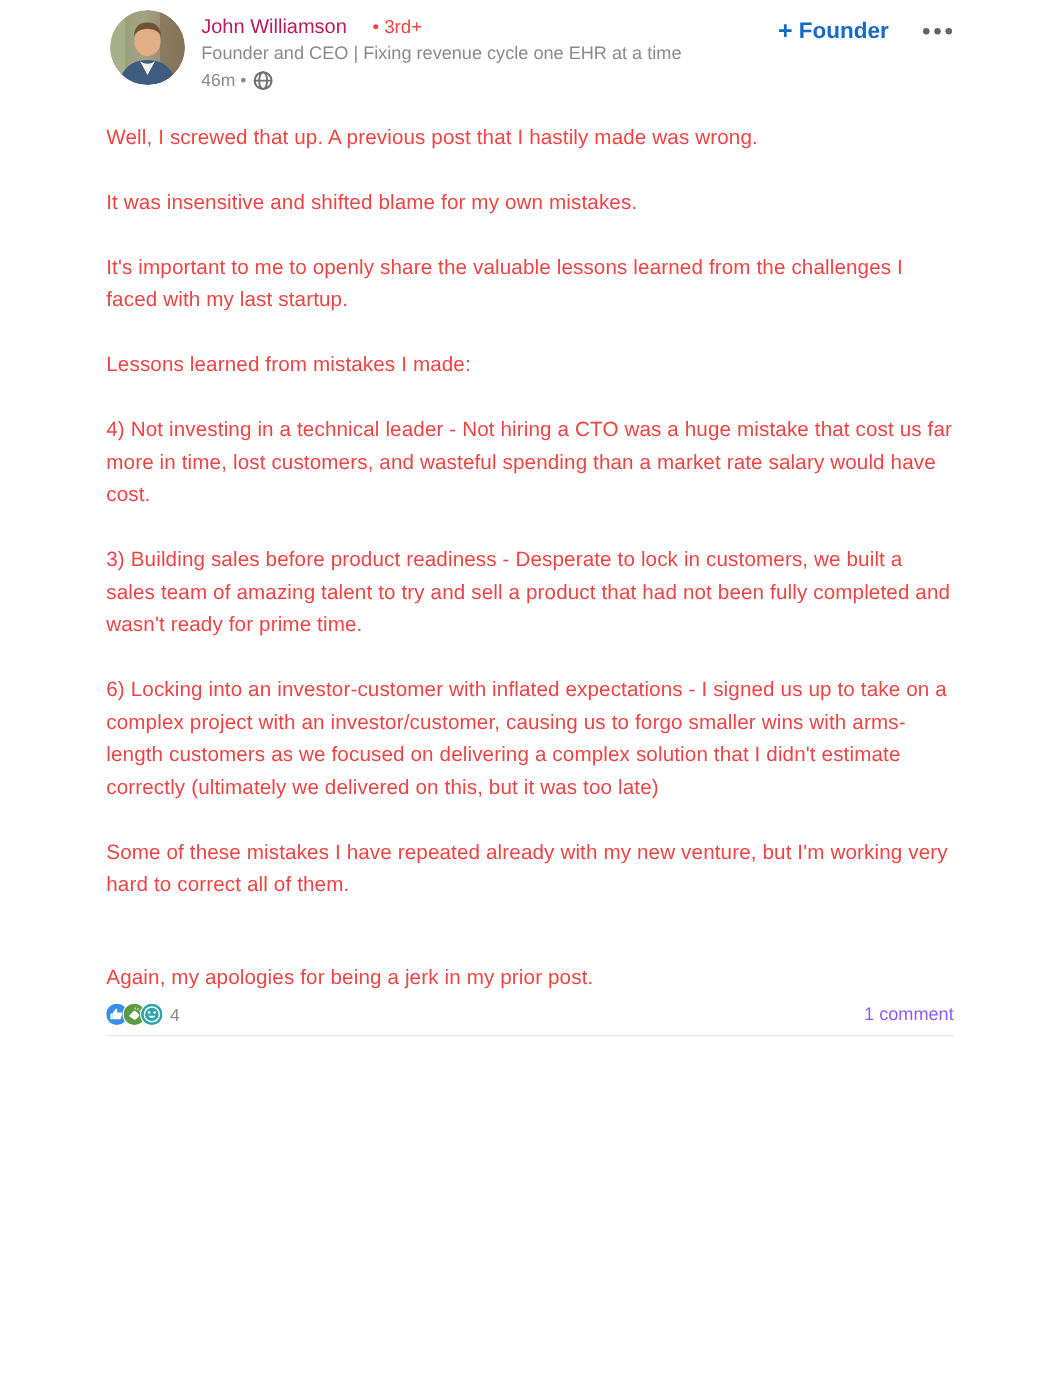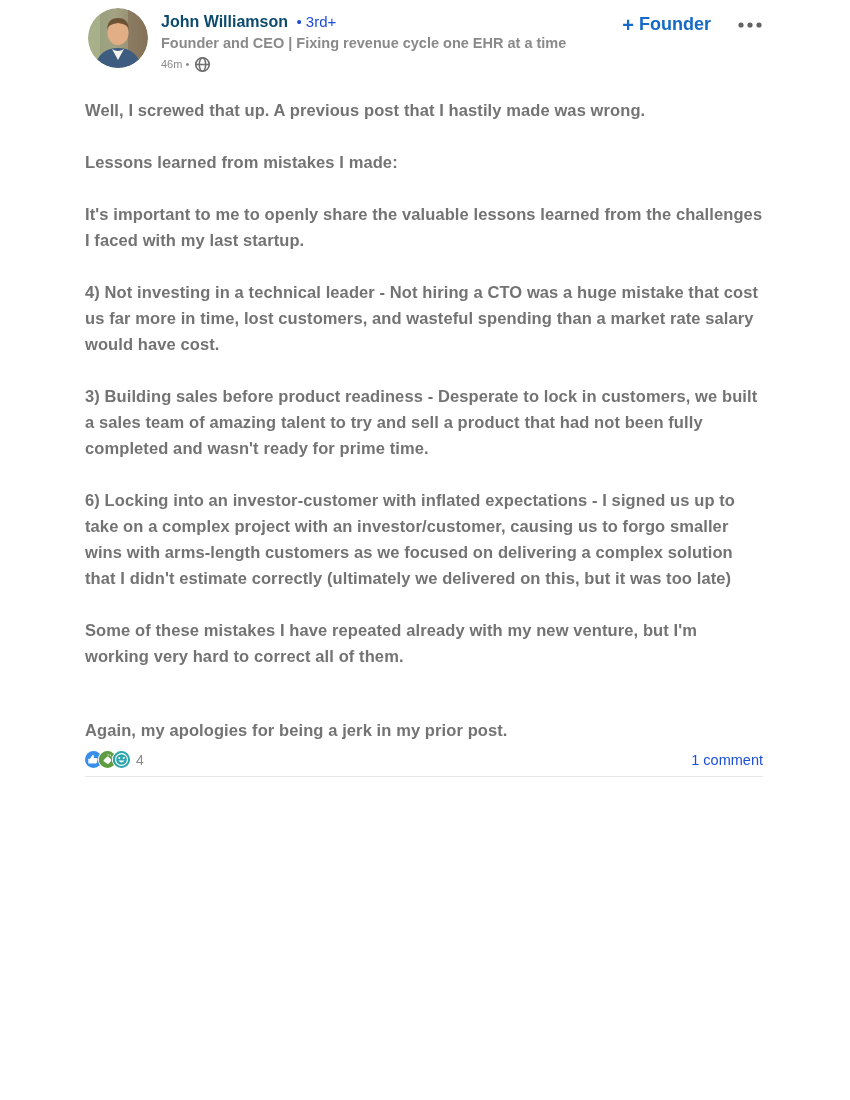--- a/index.html
+++ b/index.html
@@ -15,62 +15,61 @@
 
   
   .post-header { display: flex; align-items: flex-start; position: relative; margin-bottom: 24px; }
   .avatar {
     width: 60px; height: 60px; border-radius: 50%;
     overflow: hidden; flex: 0 0 60px; margin-left: 3px; cursor: pointer;
   }
   .avatar svg { display: block; }
   .header-text { margin-left: 13px; padding-top: 4px; min-width: 0; }
   .name-line { font-size: 16px; line-height: 20px; white-space: nowrap; }
-  .author-name { font-weight: bold; color: #0c4a6e; cursor: pointer; }
-  .degree { color: #1d4ed8; font-size: 15px; margin-left: 4px; }
-  .headline { font-size: 14.5px; color: #8a8a8a; line-height: 19px; margin-top: 2px; white-space: nowrap; font-weight: bold; }
-  .meta-line { font-size: 11px; color: #8a8a8a; line-height: 18px; margin-top: 2px; display: flex; align-items: center; gap: 5px; }
+  .author-name { font-weight: normal; color: #be185d; cursor: pointer; }
+  .degree { color: #ef4444; font-size: 15px; margin-left: 16px; }
+  .headline { font-size: 14.5px; color: #8a8a8a; line-height: 19px; margin-top: 2px; white-space: nowrap; }
+  .meta-line { font-size: 14px; color: #8a8a8a; line-height: 18px; margin-top: 2px; display: flex; align-items: center; gap: 5px; }
   .globe { width: 17px; height: 17px; }
 
   .header-actions { position: absolute; right: 0; top: 6px; display: flex; align-items: center; gap: 24px; }
   .follow-btn {
     background: none; border: none; padding: 0; cursor: pointer;
     font-family: "Liberation Sans", sans-serif;
     font-size: 18px; font-weight: bold; color: #1569c7;
     display: flex; align-items: center; gap: 5px;
   }
   .follow-plus { font-size: 20px; font-weight: bold; line-height: 18px; }
   .overflow-btn { background: none; border: none; padding: 4px 2px; cursor: pointer; }
   .overflow-btn svg { display: block; }
 
   
   .post-body { width: 678px; }
   .post-body p {
     margin: 0 0 26px 0;
     font-size: 16.5px;
     line-height: 26px;
-    color: #737373;
+    color: #ef4444;
     letter-spacing: 0.1px;
-    font-weight: bold;
   }
   .post-body p:last-child { margin-bottom: 6px; margin-top: 48px; }
 
   
   .social-bar {
     width: 678px;
     display: flex; justify-content: space-between; align-items: center;
     padding: 2px 0 8px 0;
     border-bottom: 1px solid #e8e8e8;
   }
   .reaction-summary { display: flex; align-items: center; cursor: pointer; }
   .reaction-icon { width: 17px; height: 17px; border-radius: 50%; box-shadow: 0 0 0 1px #fff; position: relative; }
   .reaction-icon + .reaction-icon { margin-left: -3px; }
   .reaction-icon svg { display: block; }
   .reaction-count { font-size: 14px; color: #8a8a8a; margin-left: 6px; }
-  .comment-count { font-size: 14.5px; color: #1d4ed8; cursor: pointer; }
+  .comment-count { font-size: 14.5px; color: #8b5cf6; cursor: pointer; }
 </style>
 </head>
 <body>
 
 <div class="post-card">
 
   <div class="post-header">
     <div class="avatar">
       <svg width="60" height="60" viewBox="0 0 60 60">
         <defs>
@@ -121,22 +120,23 @@
           <circle cx="4" cy="4" r="2.6" fill="#636363"></circle>
           <circle cx="13" cy="4" r="2.6" fill="#636363"></circle>
           <circle cx="22" cy="4" r="2.6" fill="#636363"></circle>
         </svg>
       </button>
     </div>
   </div>
 
   <div class="post-body">
     <p>Well, I screwed that up. A previous post that I hastily made was wrong.</p>
+    <p>It was insensitive and shifted blame for my own mistakes.</p>
+    <p>It's important to me to openly share the valuable lessons learned from the challenges I faced with my last startup.</p>
     <p>Lessons learned from mistakes I made:</p>
-    <p>It's important to me to openly share the valuable lessons learned from the challenges I faced with my last startup.</p>
     <p>4) Not investing in a technical leader - Not hiring a CTO was a huge mistake that cost us far more in time, lost customers, and wasteful spending than a market rate salary would have cost.</p>
     <p>3) Building sales before product readiness - Desperate to lock in customers, we built a sales team of amazing talent to try and sell a product that had not been fully completed and wasn't ready for prime time.</p>
     <p>6) Locking into an investor-customer with inflated expectations - I signed us up to take on a complex project with an investor/customer, causing us to forgo smaller wins with arms-length customers as we focused on delivering a complex solution that I didn't estimate correctly (ultimately we delivered on this, but it was too late)</p>
     <p>Some of these mistakes I have repeated already with my new venture, but I'm working very hard to correct all of them.</p>
     <p>Again, my apologies for being a jerk in my prior post.</p>
   </div>
 
   <div class="social-bar">
     <div class="reaction-summary">
       <span class="reaction-icon">

